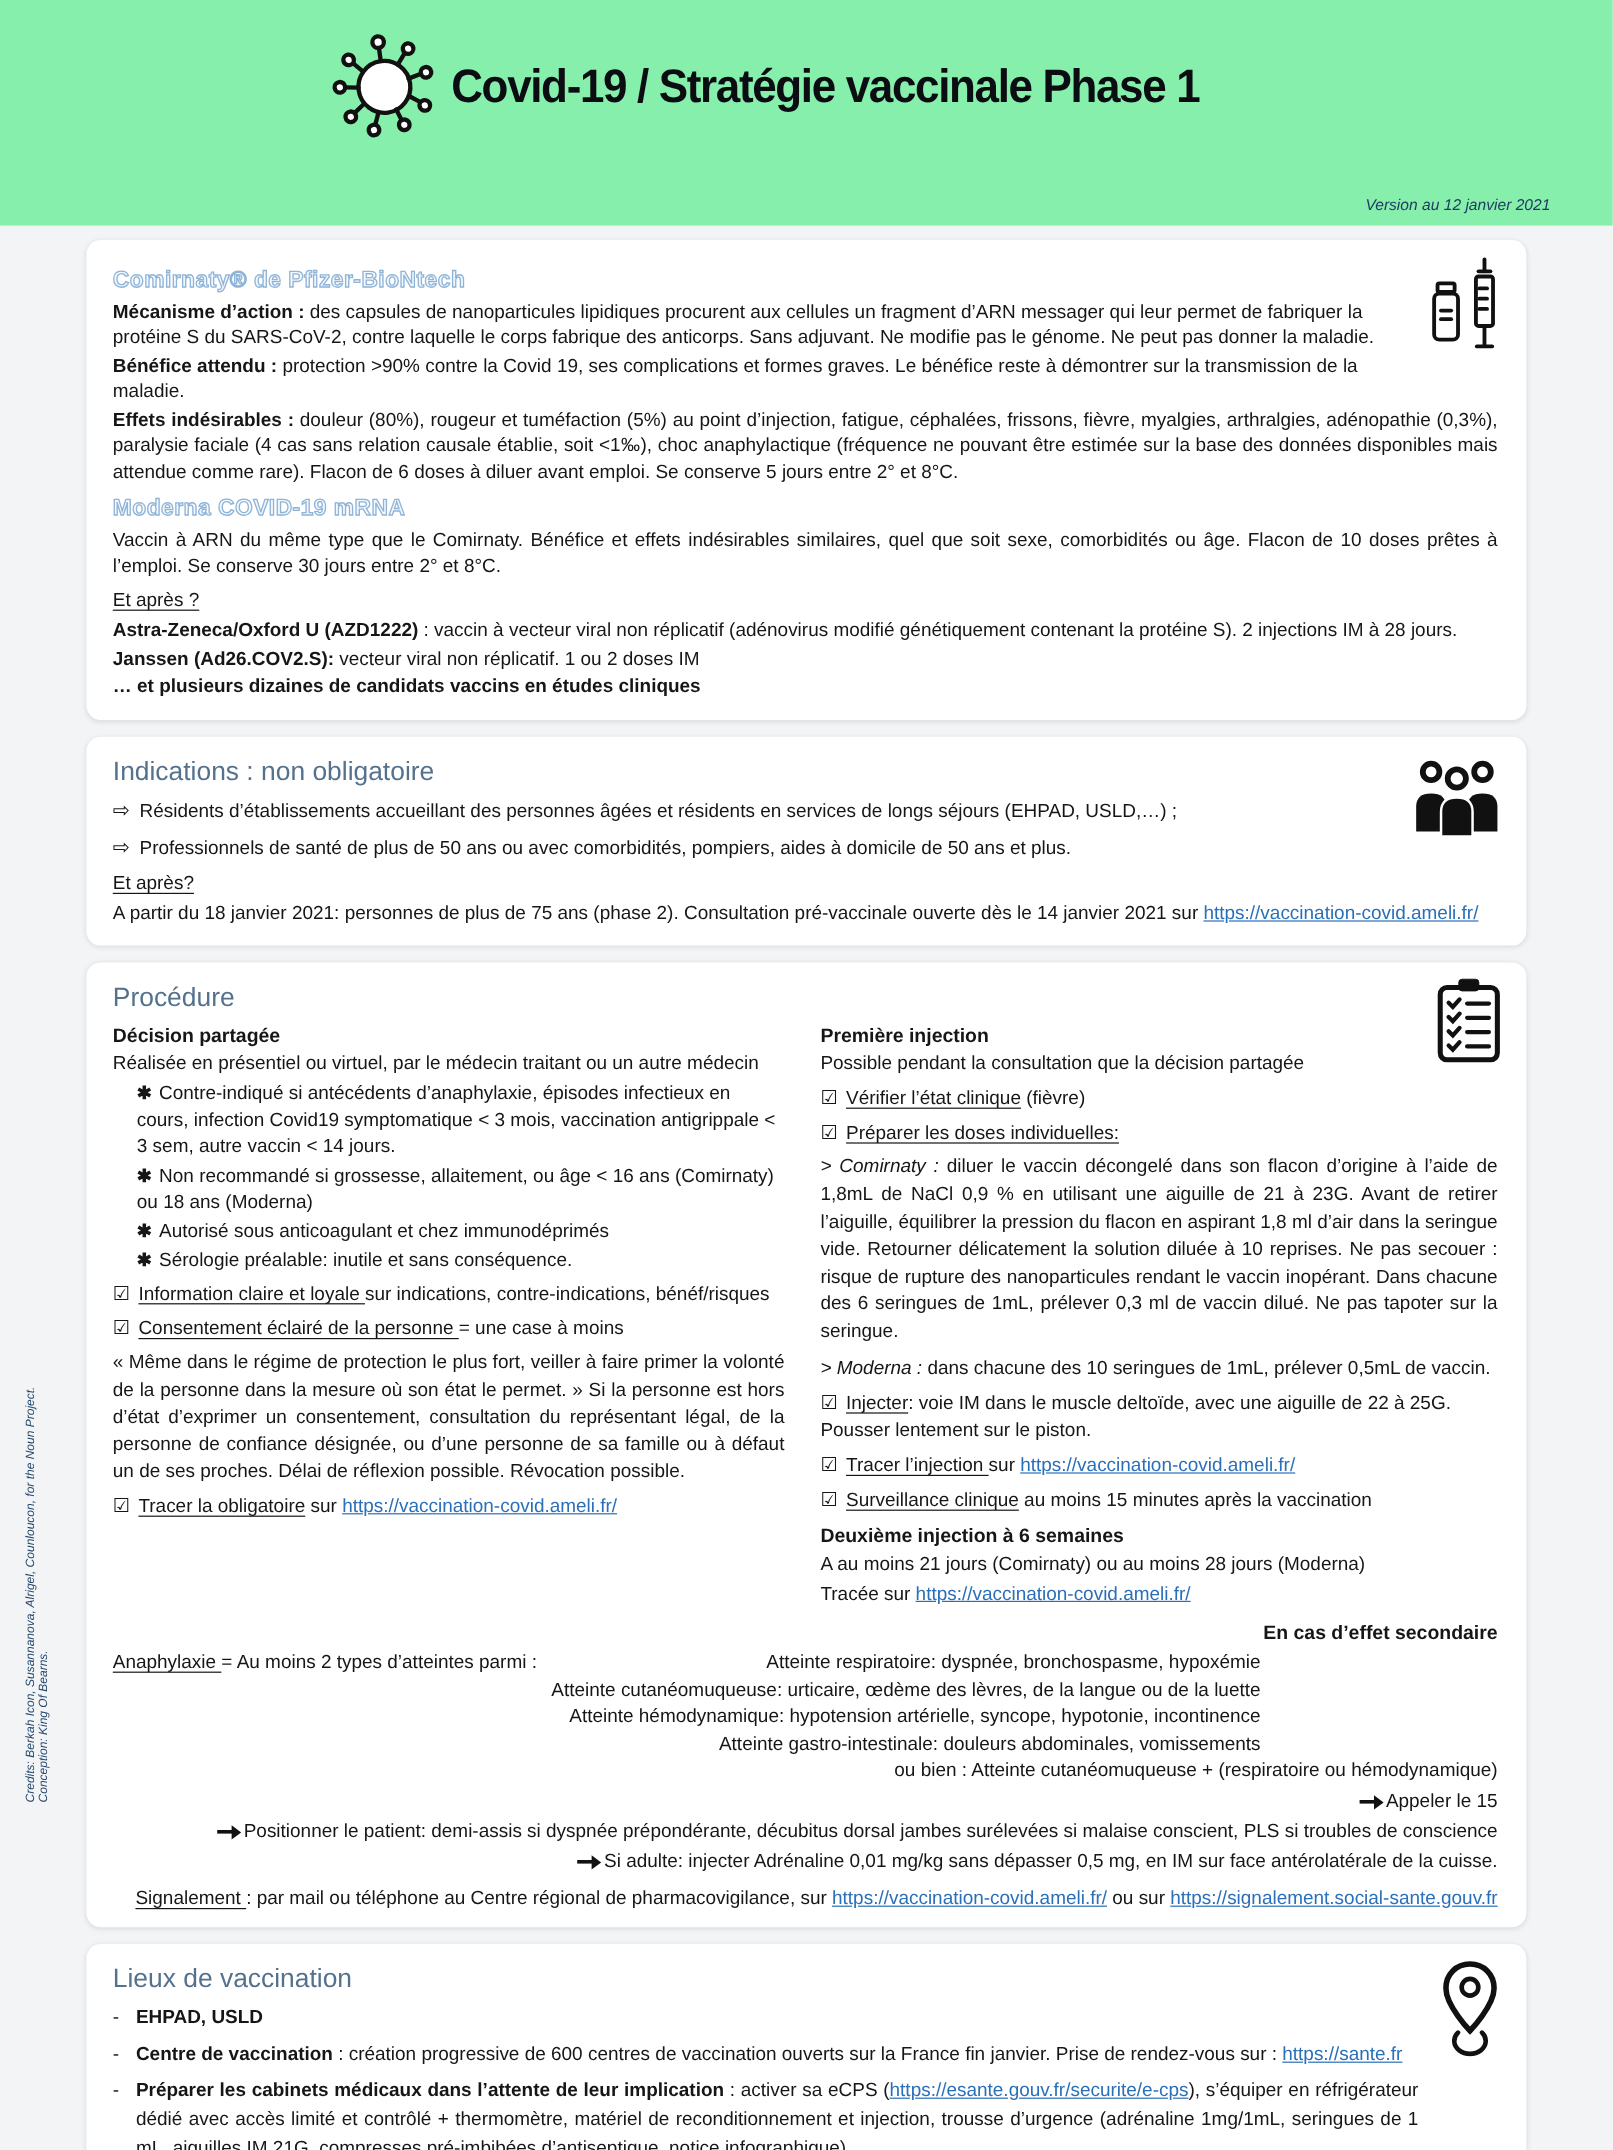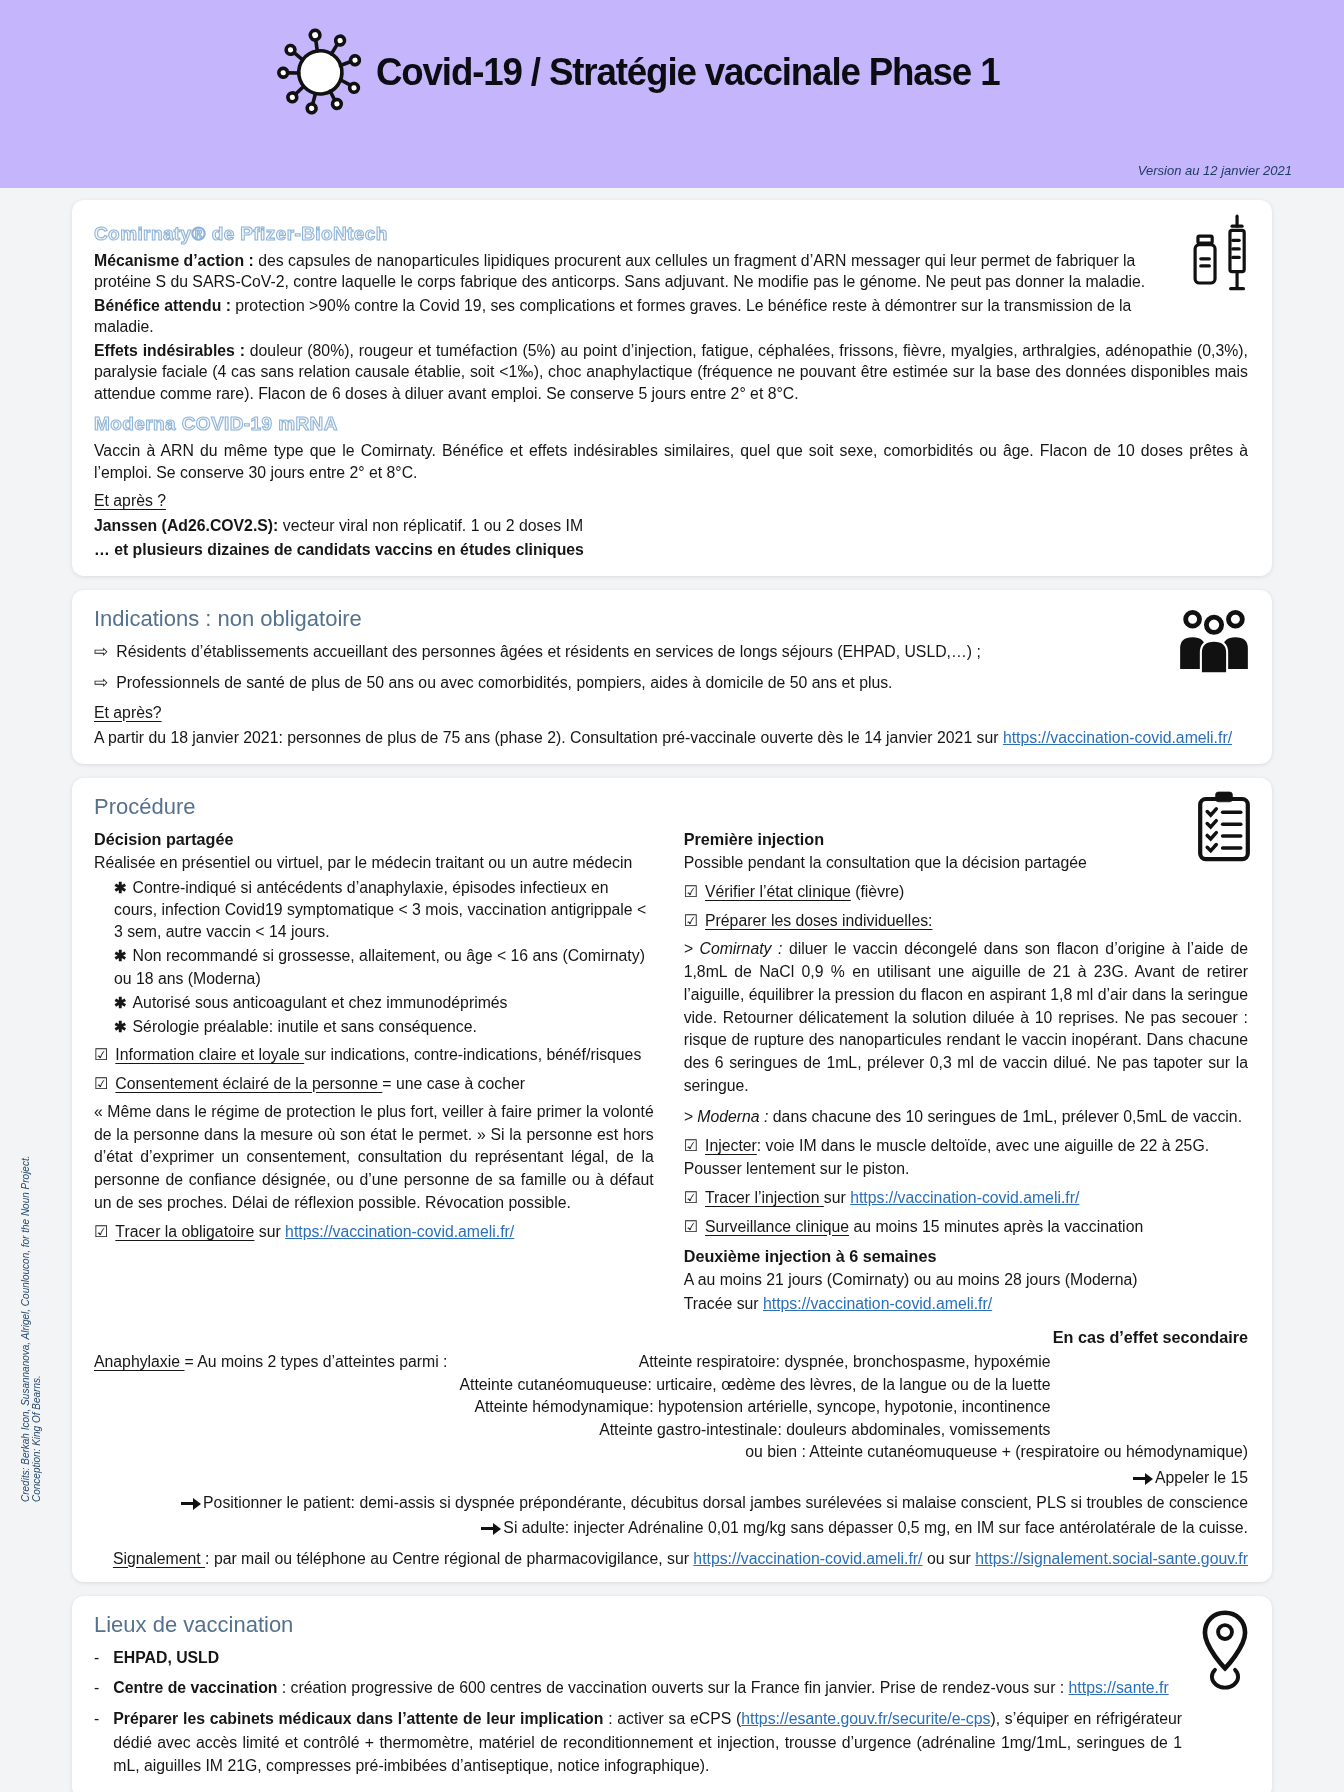--- a/index.html
+++ b/index.html
@@ -5,21 +5,21 @@
   * { box-sizing: border-box; margin: 0; padding: 0; }
   html,body { width:1344px; }
   body {
     height:1792px; position:relative; overflow:hidden;
     display:flex; flex-direction:column;
     background:#f3f4f6;
     font-family:"Liberation Sans", sans-serif;
     color:#161616;
   }
   
-  .band-top { flex:0 0 auto; height:188px; background:#c4b5fd; position:relative; }
+  .band-top { flex:0 0 auto; height:188px; background:#86efac; position:relative; }
   .brand { position:absolute; left:272px; top:14px; display:flex; align-items:center; gap:8px; }
   .page-title { font-size:39px; font-weight:700; letter-spacing:-1.2px; color:#0c0d12;
                 display:inline-block; transform:scaleX(.94); transform-origin:left center; }
   .version { position:absolute; right:52px; bottom:10px; font-style:italic; font-size:13px; color:#1d3a5f; }
 
   
   .content { flex:1 1 auto; padding:12px 72px 8px 72px; display:flex; flex-direction:column; gap:14px; }
   .card { background:#ffffff; border-radius:12px; box-shadow:0 1px 4px rgba(30,40,60,.12);
           padding:14px 24px 14px 22px; position:relative; }
   .sec-title { color:#54718e; font-size:22px; font-weight:400; margin:2px 0 8px 0; }
@@ -131,20 +131,21 @@
         </g>
       </svg>
     </div>
     <div class="outline-h">Comirnaty® de Pfizer-BioNtech</div>
     <p class="b pad-icon"><b class="bold-lead">Mécanisme d’action : </b><span>des capsules de nanoparticules lipidiques procurent aux cellules un fragment d’ARN messager qui leur permet de fabriquer la protéine S du SARS-CoV-2, contre laquelle le corps fabrique des anticorps. Sans adjuvant. Ne modifie pas le génome. Ne peut pas donner la maladie.</span></p>
     <p class="b pad-icon"><b class="bold-lead">Bénéfice attendu : </b><span>protection &gt;90% contre la Covid 19, ses complications et formes graves. Le bénéfice reste à démontrer sur la transmission de la maladie.</span></p>
     <p class="b j"><b class="bold-lead">Effets indésirables : </b><span>douleur (80%), rougeur et tuméfaction (5%) au point d’injection, fatigue, céphalées, frissons, fièvre, myalgies, arthralgies, adénopathie (0,3%), paralysie faciale (4 cas sans relation causale établie, soit &lt;1‰), choc anaphylactique (fréquence ne pouvant être estimée sur la base des données disponibles mais attendue comme rare). Flacon de 6 doses à diluer avant emploi. Se conserve 5 jours entre 2° et 8°C.</span></p>
     <div class="outline-h">Moderna COVID-19 mRNA</div>
     <p class="b j">Vaccin à ARN du même type que le Comirnaty. Bénéfice et effets indésirables similaires, quel que soit sexe, comorbidités ou âge. Flacon de 10 doses prêtes à l’emploi. Se conserve 30 jours entre 2° et 8°C.</p>
     <div class="subhead-ul">Et après ?</div>
+    <p class="b"><b class="bold-lead">Astra-Zeneca/Oxford U (AZD1222)</b><span> : vaccin à vecteur viral non réplicatif (adénovirus modifié génétiquement contenant la protéine S). 2 injections IM à 28 jours.</span></p>
     <p class="b"><b class="bold-lead">Janssen (Ad26.COV2.S):</b><span> vecteur viral non réplicatif. 1 ou 2 doses IM</span></p>
     <p class="b"><b class="bold-lead">… et plusieurs dizaines de candidats vaccins en études cliniques</b></p>
   </div>
 
   <div class="card">
     <div class="corner-icon">
       <svg width="76" height="76" viewBox="0 0 110 100">
         <g>
           <circle cx="24" cy="20" r="10" fill="none" stroke="#111" stroke-width="7"></circle>
           <circle cx="86" cy="20" r="10" fill="none" stroke="#111" stroke-width="7"></circle>
@@ -186,21 +187,21 @@
     <div class="proc-grid">
 
       <div>
         <div class="col-head">Décision partagée</div>
         <p class="b">Réalisée en présentiel ou virtuel, par le médecin traitant ou un autre médecin</p>
         <div class="star-item"><span class="star">✱</span><span>Contre-indiqué si antécédents d’anaphylaxie, épisodes infectieux en cours, infection Covid19 symptomatique &lt; 3 mois, vaccination antigrippale &lt; 3 sem, autre vaccin &lt; 14 jours.</span></div>
         <div class="star-item"><span class="star">✱</span><span>Non recommandé si grossesse, allaitement, ou âge &lt; 16 ans (Comirnaty) ou 18 ans (Moderna)</span></div>
         <div class="star-item"><span class="star">✱</span><span>Autorisé sous anticoagulant et chez immunodéprimés</span></div>
         <div class="star-item"><span class="star">✱</span><span>Sérologie préalable: inutile et sans conséquence.</span></div>
         <div class="chk-row"><span class="chk">☑</span><span class="ul">Information claire et loyale </span><span>sur indications, contre-indications, bénéf/risques</span></div>
-        <div class="chk-row"><span class="chk">☑</span><span class="ul">Consentement éclairé de la personne </span><span>= une case à cocher</span></div>
+        <div class="chk-row"><span class="chk">☑</span><span class="ul">Consentement éclairé de la personne </span><span>= une case à moins</span></div>
         <p class="b j">« Même dans le régime de protection le plus fort, veiller à faire primer la volonté de la personne dans la mesure où son état le permet. » Si la personne est hors d’état d’exprimer un consentement, consultation du représentant légal, de la personne de confiance désignée, ou d’une personne de sa famille ou à défaut un de ses proches. Délai de réflexion possible. Révocation possible.</p>
         <div class="chk-row"><span class="chk">☑</span><span class="ul">Tracer la obligatoire</span><span> sur </span><a class="lnk">https://vaccination-covid.ameli.fr/</a></div>
       </div>
 
       <div>
         <div class="right-top">
           <div class="col-head">Première injection</div>
           <p class="b">Possible pendant la consultation que la décision partagée</p>
           <div class="chk-row"><span class="chk">☑</span><span class="ul">Vérifier l’état clinique</span><span> (fièvre)</span></div>
           <div class="chk-row"><span class="chk">☑</span><span class="ul">Préparer les doses individuelles:</span></div>

